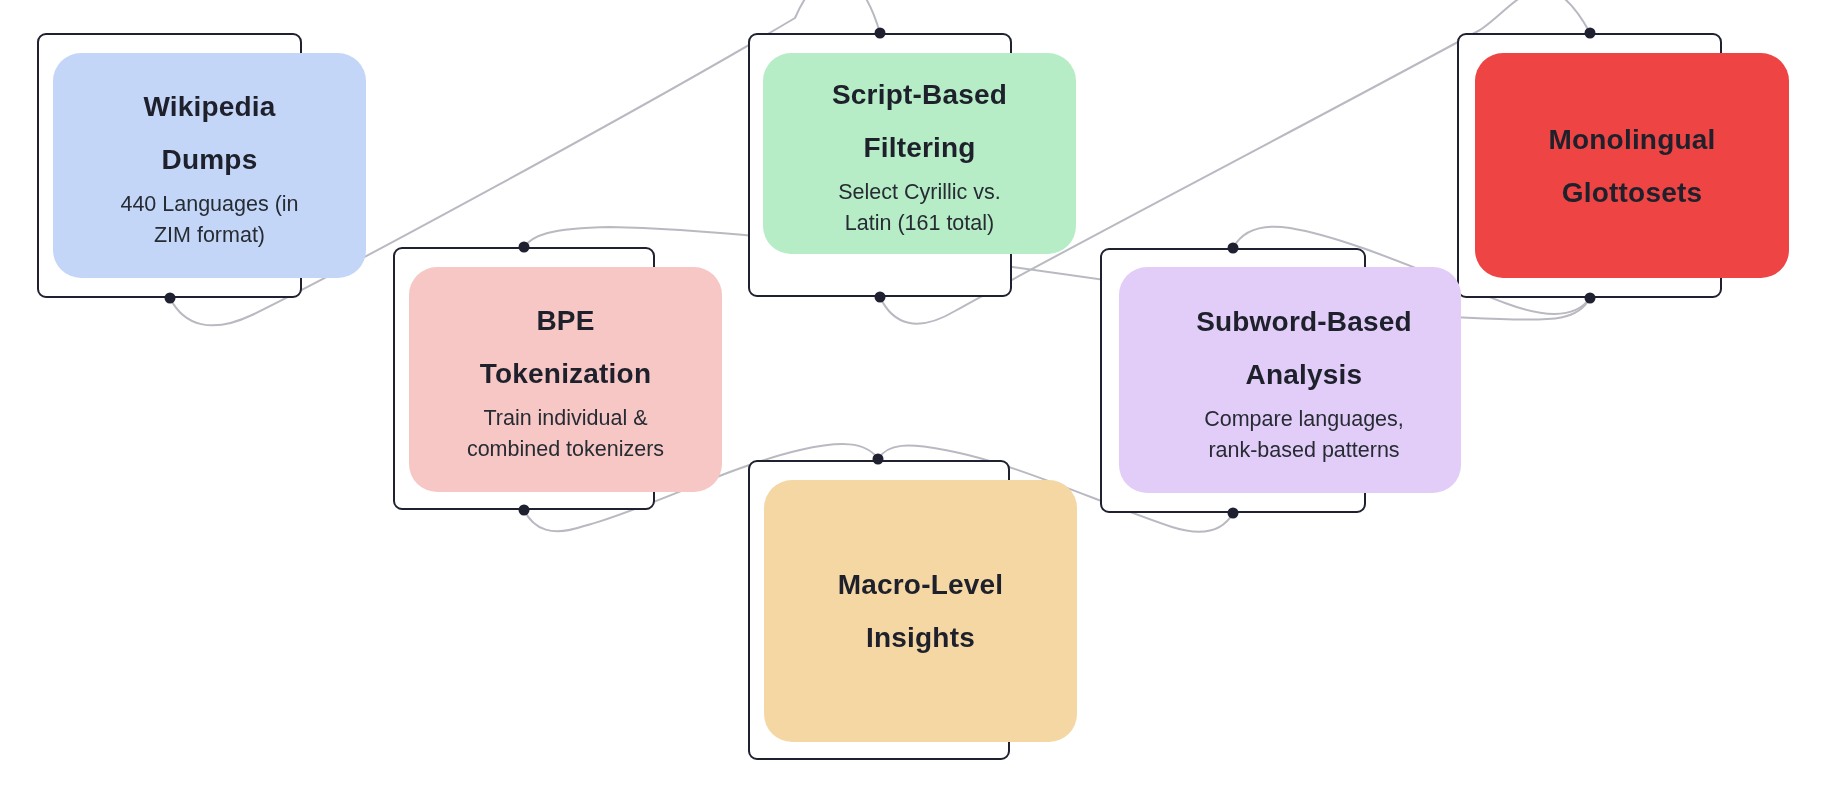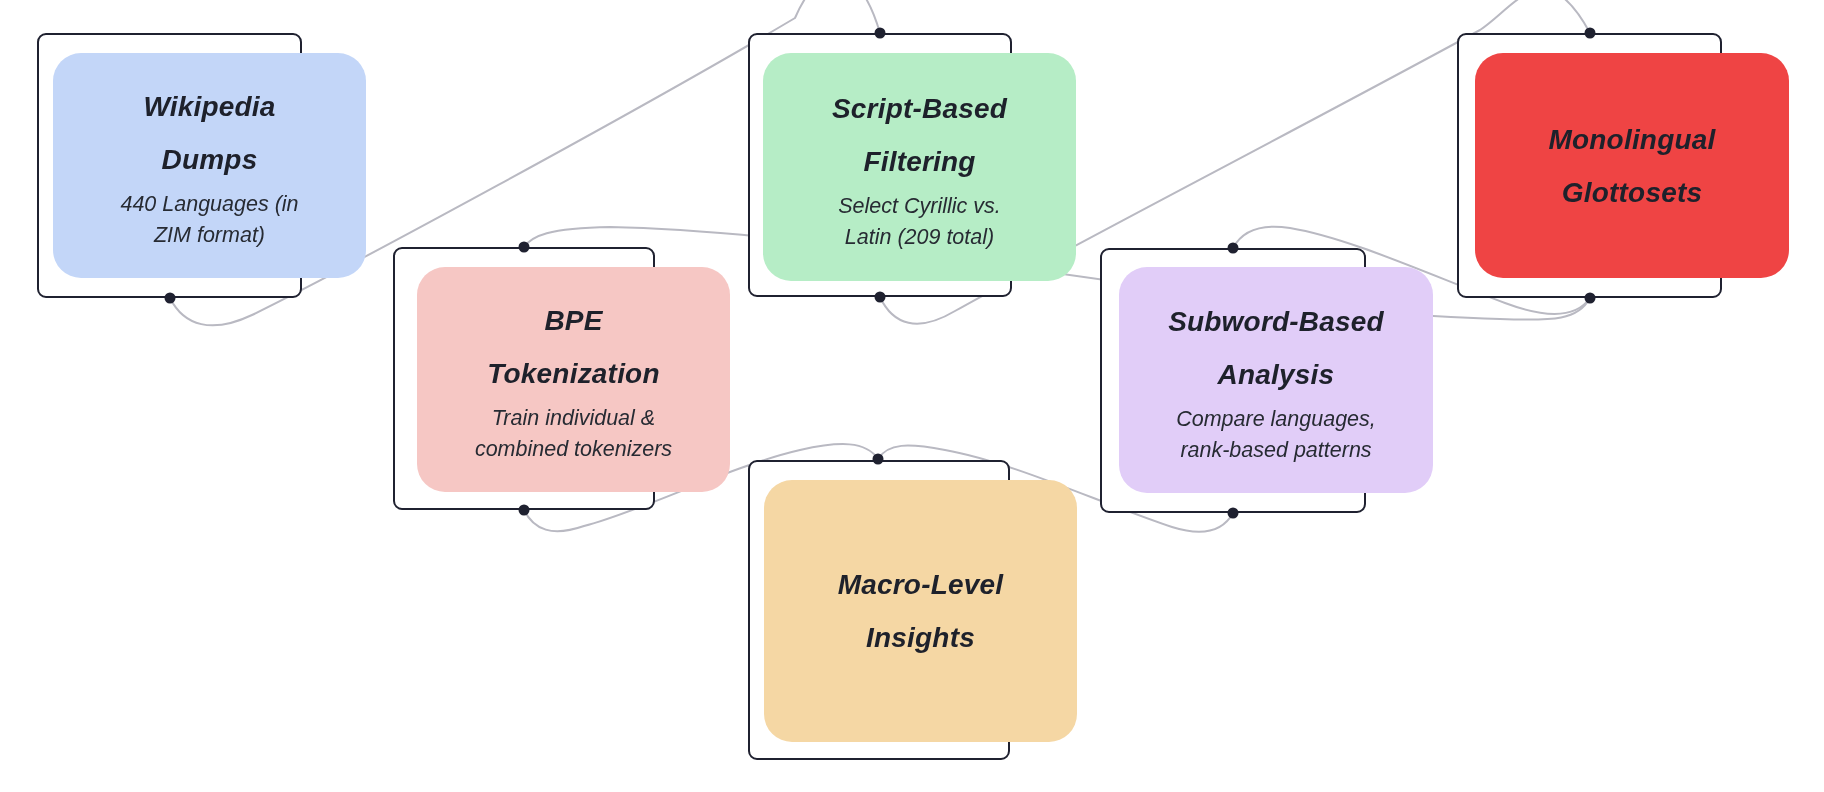--- a/index.html
+++ b/index.html
@@ -36,21 +36,20 @@
   }
   .sticky {
     position: absolute;
     border-radius: 28px;
     z-index: 3;
     display: flex;
     flex-direction: column;
     align-items: center;
     justify-content: center;
     text-align: center;
-    font-style: italic;
   }
   .sticky .title {
     font-size: 28px;
     font-weight: 700;
     line-height: 53px;
     color: var(--text-title, #1e212b);
     white-space: pre-line;
     letter-spacing: 0.2px;
   }
   .sticky .body {
@@ -65,23 +64,23 @@
   
   .f-wikipedia   { left: 37px;   top: 33px;  width: 265px; height: 265px; }
   .f-filtering   { left: 748px;  top: 33px;  width: 264px; height: 264px; }
   .f-glottosets  { left: 1457px; top: 33px;  width: 265px; height: 265px; }
   .f-bpe         { left: 393px;  top: 247px; width: 262px; height: 263px; }
   .f-subword     { left: 1100px; top: 248px; width: 266px; height: 265px; }
   .f-macro       { left: 748px;  top: 460px; width: 262px; height: 300px; }
 
   
   .s-wikipedia   { left: 53px;   top: 53px;  width: 313px; height: 225px; }
-  .s-filtering   { left: 763px;  top: 53px;  width: 313px; height: 228px; }
+  .s-filtering   { left: 763px;  top: 53px;  width: 313px; height: 201px; }
   .s-glottosets  { left: 1475px; top: 53px;  width: 314px; height: 225px; }
-  .s-bpe         { left: 409px;  top: 267px; width: 313px; height: 225px; margin-left: 8px; }
+  .s-bpe         { left: 409px;  top: 267px; width: 313px; height: 225px; }
   .s-subword     { left: 1119px; top: 267px; width: 314px; height: 226px; }
   .s-macro       { left: 764px;  top: 480px; width: 313px; height: 262px; gap: 14px; }
 </style>
 </head>
 <body>
 
 <div id="canvas">
 
   <svg class="layer connectors" viewBox="0 0 1824 792">
     <path d="M 170 298 C 184 326, 212 334, 252 315 C 340 272, 640 110, 795 18 C 820 -40, 858 -42, 880 33"></path>
@@ -102,33 +101,33 @@
   <div class="sticky s-wikipedia" style="background-color: rgb(195, 214, 248);">
     <div class="title">Wikipedia
 Dumps</div>
     <div class="body">440 Languages (in
 ZIM format)</div>
   </div>
   <div class="sticky s-filtering" style="background-color: rgb(182, 237, 198);">
     <div class="title">Script-Based
 Filtering</div>
     <div class="body">Select Cyrillic vs.
-Latin (209 total)</div>
+Latin (161 total)</div>
   </div>
   <div class="sticky s-glottosets" style="background-color: #ef4444;">
     <div class="title">Monolingual
 Glottosets</div>
   </div>
   <div class="sticky s-bpe" style="background-color: rgb(246, 199, 196);">
     <div class="title">BPE
 Tokenization</div>
     <div class="body">Train individual &amp;
 combined tokenizers</div>
   </div>
-  <div class="sticky s-subword" style="background-color: rgb(225, 205, 248);">
+  <div class="sticky s-subword" style="background-color: rgb(225, 205, 248); padding-left: 28px;">
     <div class="title">Subword-Based
 Analysis</div>
     <div class="body">Compare languages,
 rank-based patterns</div>
   </div>
   <div class="sticky s-macro" style="background-color: rgb(245, 215, 164);">
     <div class="title">Macro-Level
 Insights</div>
   </div>
 

